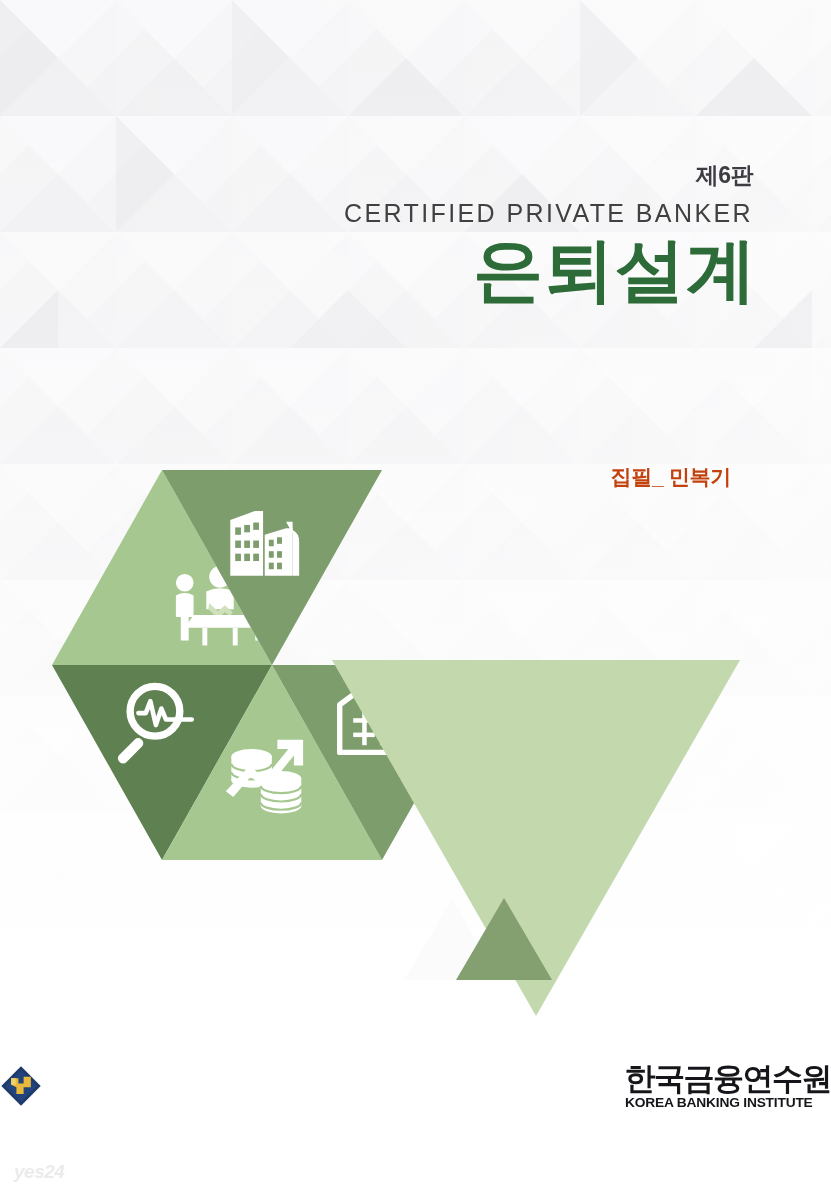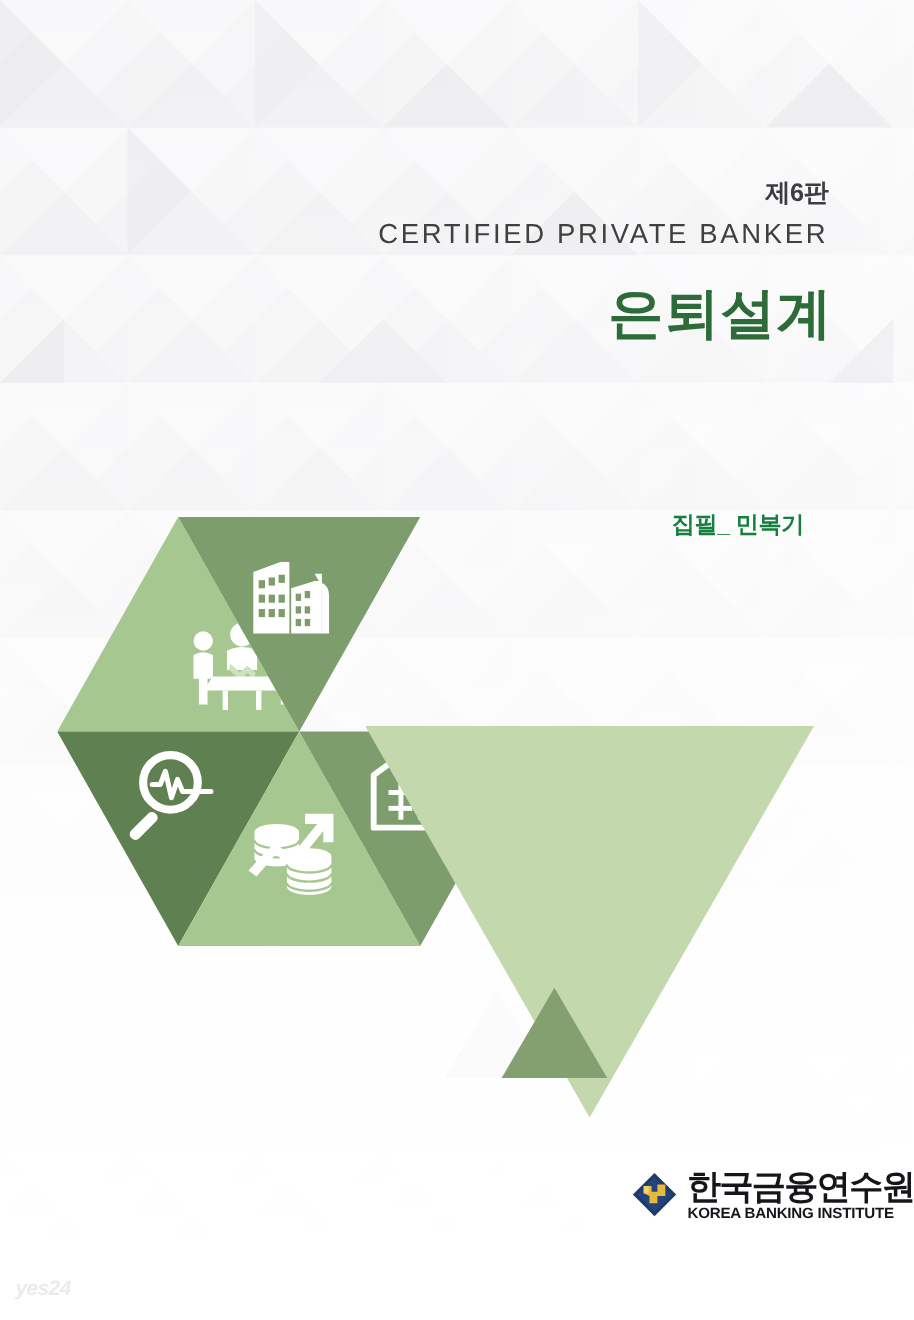--- a/index.html
+++ b/index.html
@@ -44,36 +44,35 @@
     font-weight: normal;
     color: #404040;
     letter-spacing: 2.4px;
     text-align: right;
     white-space: nowrap;
   }
   .maintitle {
     position: absolute;
     right: 74px;
     top: 232px;
-    font-size: 50px;
+    font-size: 70px;
     font-weight: bold;
     color: #2d6b38;
     letter-spacing: 1px;
     text-align: left;
     white-space: nowrap;
     line-height: 1.1;
-    margin-top: 26px;
   }
   .author {
     position: absolute;
     right: 100px;
     top: 463px;
     font-size: 21px;
     font-weight: bold;
-    color: #15803d;
+    color: #c2410c;
     letter-spacing: -0.3px;
     text-align: right;
     white-space: nowrap;
     margin-left: 16px;
   }
   
   #mosaic {
     position: absolute;
     left: 52px;
     top: 460px;
@@ -81,21 +80,21 @@
     height: 560px;
   }
   
   #publisher {
     position: absolute;
     left: 0;
     right: 0;
     top: 1063px;
     display: flex;
     align-items: center;
-    justify-content: flex-end;
+    justify-content: space-between;
     gap: 9px;
   }
   #publisher .logo-mark {
     width: 42px;
     height: 42px;
     flex: 0 0 auto;
   }
   #publisher .logo-words {
     display: flex;
     flex-direction: column;

